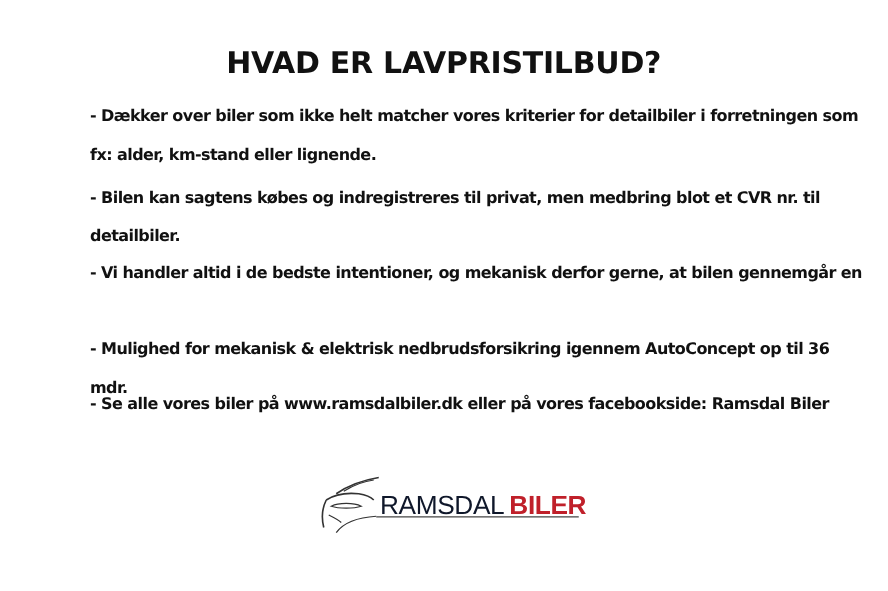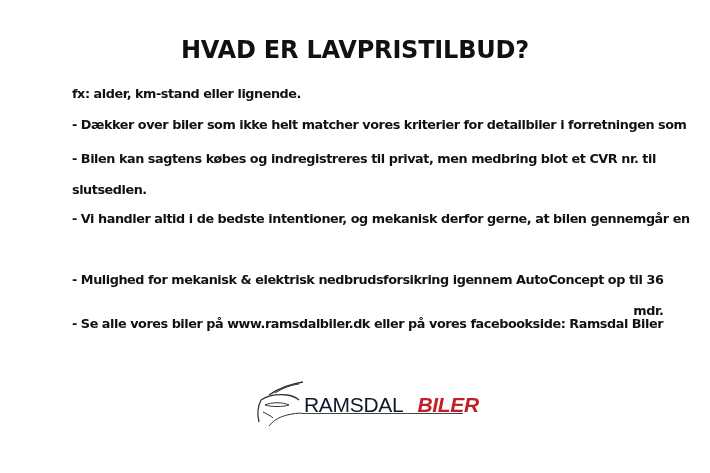--- a/index.html
+++ b/index.html
@@ -42,21 +42,21 @@
       margin-bottom: 0px;
       color: #111;
     }
     .bullet .line {
       display: block;
       white-space: nowrap;
     }
     .b1 { position: absolute; top: 0; }
     .b2 { position: absolute; top: 65px; }
     .b3 { position: absolute; top: 125px; }
-    .b4 { position: absolute; top: 186px; text-align: right; }
+    .b4 { position: absolute; top: 186px; }
     .b5 { position: absolute; top: 230px; }
 
     .logo {
       position: absolute;
       left: 255px;
       top: 378px;
       width: 210px;
       height: 50px;
     }
     .logo svg {
@@ -74,37 +74,36 @@
       white-space: nowrap;
     }
     .logo-text .ramsdal {
       color: #0f172a;
       font-weight: normal;
       margin-top: 48px;
     }
     .logo-text .biler {
       color: #c0202a;
       font-weight: bold;
-      margin-left: 14px;
-      font-style: italic;
+      margin-left: 4px;
     }
   </style>
 </head>
 <body>
 
 <div class="title">HVAD ER LAVPRISTILBUD?</div>
 
 <div class="bullets">
   <div class="bullet b1">
+    <span class="line">- Dækker over biler som ikke helt matcher vores kriterier for detailbiler i forretningen som</span>
     <span class="line">fx: alder, km-stand eller lignende.</span>
-    <span class="line">- Dækker over biler som ikke helt matcher vores kriterier for detailbiler i forretningen som</span>
   </div>
   <div class="bullet b2">
     <span class="line">- Bilen kan sagtens købes og indregistreres til privat, men medbring blot et CVR nr. til</span>
-    <span class="line">slutsedlen.</span>
+    <span class="line">detailbiler.</span>
   </div>
   <div class="bullet b3">
     <span class="line">- Vi handler altid i de bedste intentioner, og mekanisk derfor gerne, at bilen gennemgår en</span>
   </div>
   <div class="bullet b4">
     <span class="line">- Mulighed for mekanisk &amp; elektrisk nedbrudsforsikring igennem AutoConcept op til 36</span>
     <span class="line">mdr.</span>
   </div>
   <div class="bullet b5">
     <span class="line">- Se alle vores biler på www.ramsdalbiler.dk eller på vores facebookside: Ramsdal Biler</span>

